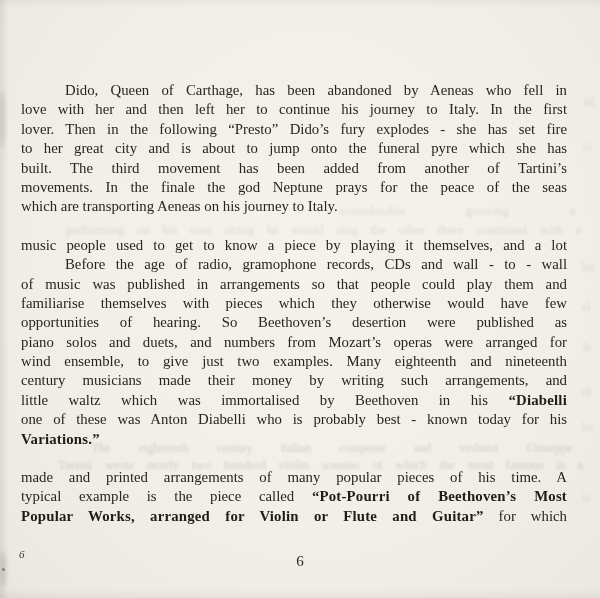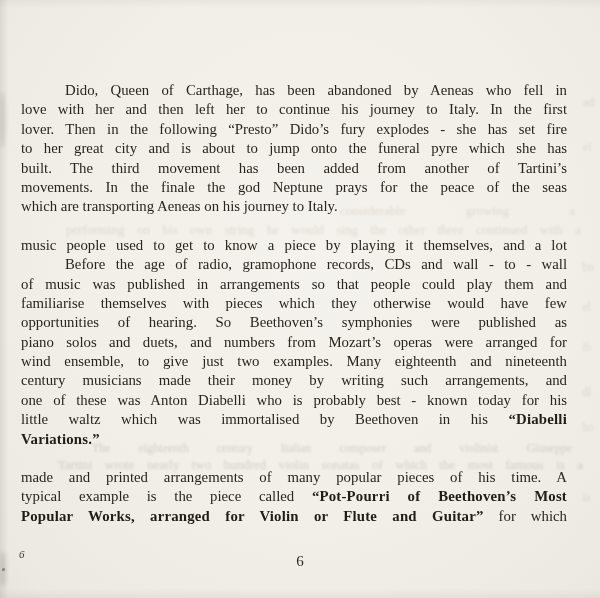--- a/index.html
+++ b/index.html
@@ -98,26 +98,26 @@
         <div class="line"><span>to her great city and is about to jump onto the funeral pyre which she has</span></div>
         <div class="line"><span>built. The third movement has been added from another of Tartini’s</span></div>
         <div class="line"><span>movements. In the finale the god Neptune prays for the peace of the seas</span></div>
         <div class="line lastline"><span>which are transporting Aeneas on his journey to Italy.</span></div>
       </div>
       <div class="para">
         <div class="line"><span>music people used to get to know a piece by playing it themselves, and a lot</span></div>
         <div class="line indent"><span>Before the age of radio, gramophone records, CDs and wall - to - wall</span></div>
         <div class="line"><span>of music was published in arrangements so that people could play them and</span></div>
         <div class="line"><span>familiarise themselves with pieces which they otherwise would have few</span></div>
-        <div class="line"><span>opportunities of hearing. So Beethoven’s symphonies were published as</span></div>
+        <div class="line"><span>opportunities of hearing. So Beethoven’s desertion were published as</span></div>
         <div class="line"><span>piano solos and duets, and numbers from Mozart’s operas were arranged for</span></div>
         <div class="line"><span>wind ensemble, to give just two examples. Many eighteenth and nineteenth</span></div>
         <div class="line"><span>century musicians made their money by writing such arrangements, and</span></div>
+        <div class="line"><span>little waltz which was immortalised by Beethoven in his </span><span class="b">“Diabelli</span></div>
         <div class="line"><span>one of these was Anton Diabelli who is probably best - known today for his</span></div>
-        <div class="line"><span>little waltz which was immortalised by Beethoven in his </span><span class="b">“Diabelli</span></div>
         <div class="line lastline"><span class="b">Variations.”</span></div>
       </div>
       <div class="para">
         <div class="line"><span>made and printed arrangements of many popular pieces of his time. A</span></div>
         <div class="line"><span>typical example is the piece called </span><span class="b">“Pot-Pourri of Beethoven’s Most</span></div>
         <div class="line"><span class="b">Popular Works, arranged for Violin or Flute and Guitar”</span><span> for which</span></div>
       </div>
     </div>
 
   <div class="footer-sig">6</div>

